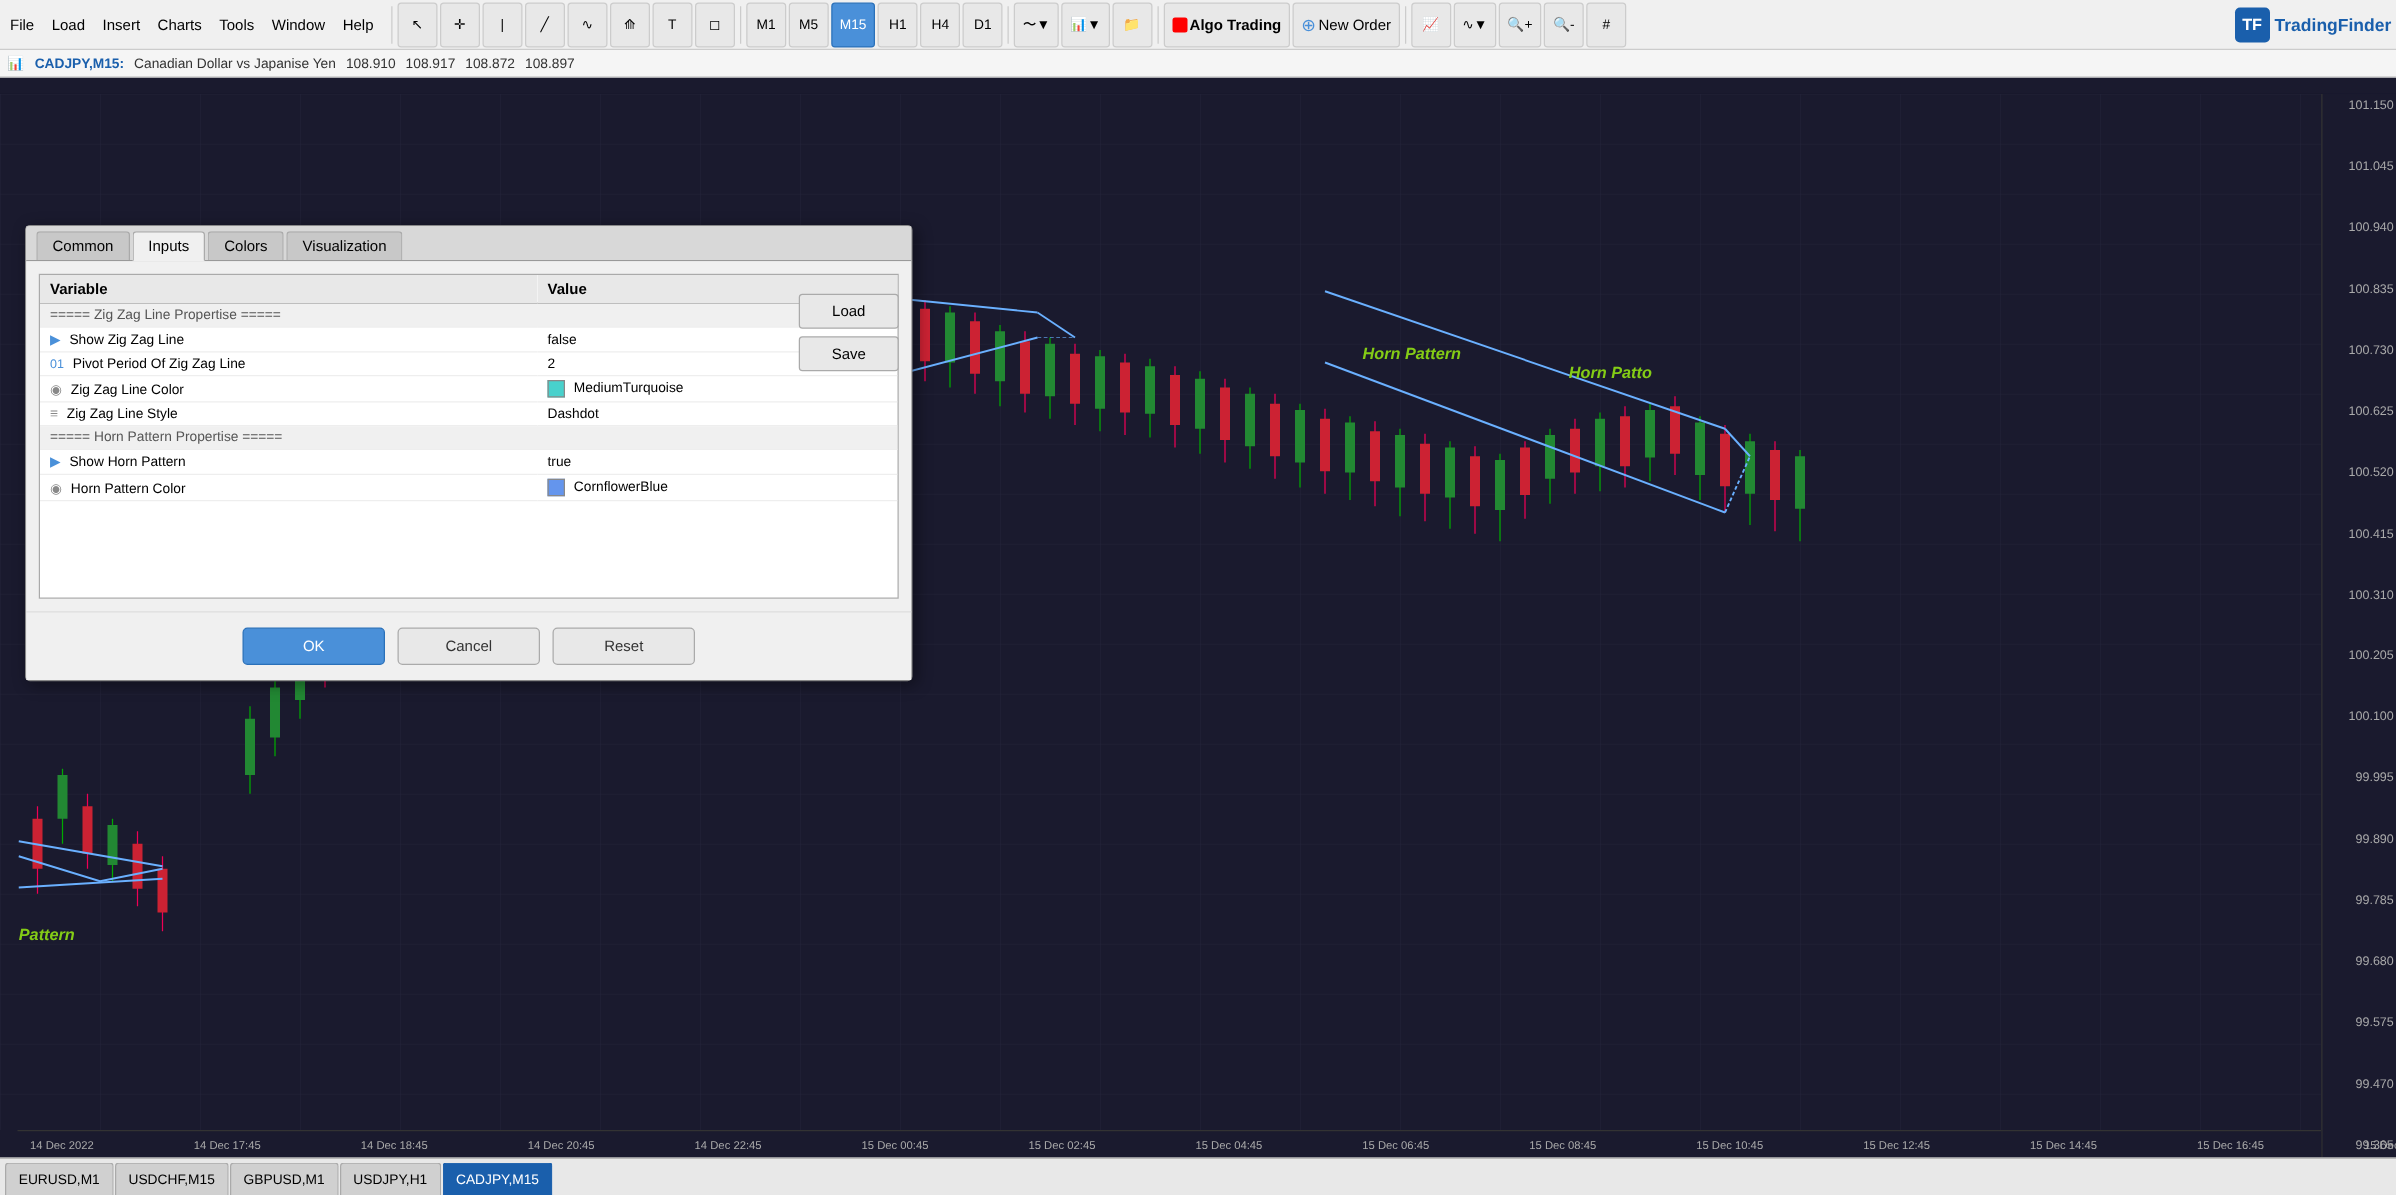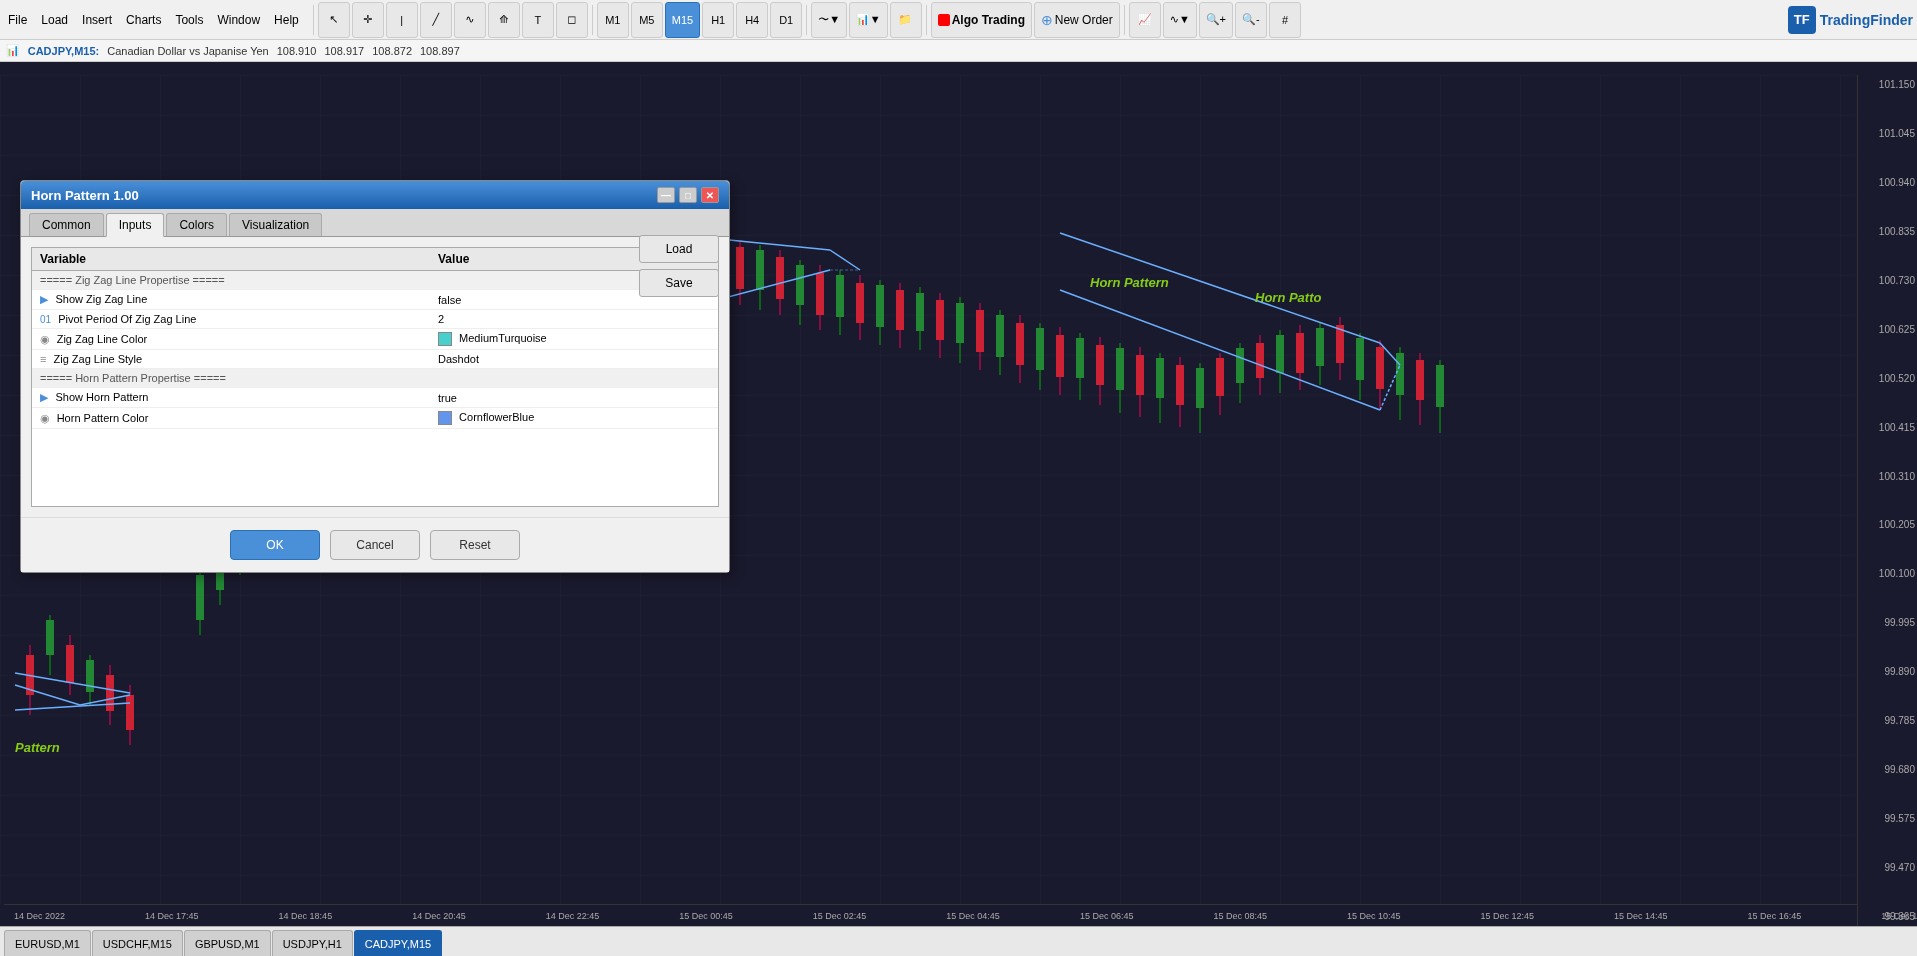--- a/index.html
+++ b/index.html
@@ -98,21 +98,21 @@
     .price-label {
       font-size: 10px;
       color: #aaa;
       text-align: right;
     }
 
     
     #time-axis {
       position: absolute;
       bottom: 0;
-      left: 4px;
+      left: 14px;
       right: 60px;
       height: 22px;
       background: #1a1a2e;
       border-top: 1px solid #333;
       display: flex;
       align-items: center;
       padding: 0 10px;
       gap: 80px;
     }
     .time-label {
@@ -301,21 +301,21 @@
     
     #modal-footer {
       display: flex;
       justify-content: center;
       gap: 10px;
       padding: 12px 10px;
       background: #f0f0f0;
       border-top: 1px solid #ddd;
     }
     .footer-btn {
-      width: 90px; height: 30px;
+      width: 114px; height: 30px;
       border-radius: 4px;
       font-size: 12px;
       cursor: pointer;
       display: flex; align-items: center; justify-content: center;
     }
     .btn-ok {
       background: #4a90d9;
       border: 1px solid #2a70b9;
       color: white;
     }
@@ -643,34 +643,20 @@
   <div class="chart-label" style="left:1255px; top:215px; font-size:13px;">
     <span>Horn Patto</span>
   </div>
   <div class="chart-label" style="left:15px; top:665px; font-size:13px;">
     <span>Pattern</span>
   </div>
 
   <div id="modal-overlay">
     <div id="modal">
 
-      <div id="modal-titlebar">
-        <span>Horn Pattern 1.00</span>
-        <div class="titlebar-controls">
-          <div class="titlebar-btn">
-            <span>—</span>
-          </div>
-          <div class="titlebar-btn">
-            <span>□</span>
-          </div>
-          <div class="titlebar-btn close-btn">
-            <span>✕</span>
-          </div>
-        </div>
-      </div>
 
       <div id="modal-tabs">
         <div class="modal-tab">
           <span>Common</span>
         </div>
         <div class="modal-tab active">
           <span>Inputs</span>
         </div>
         <div class="modal-tab">
           <span>Colors</span>

